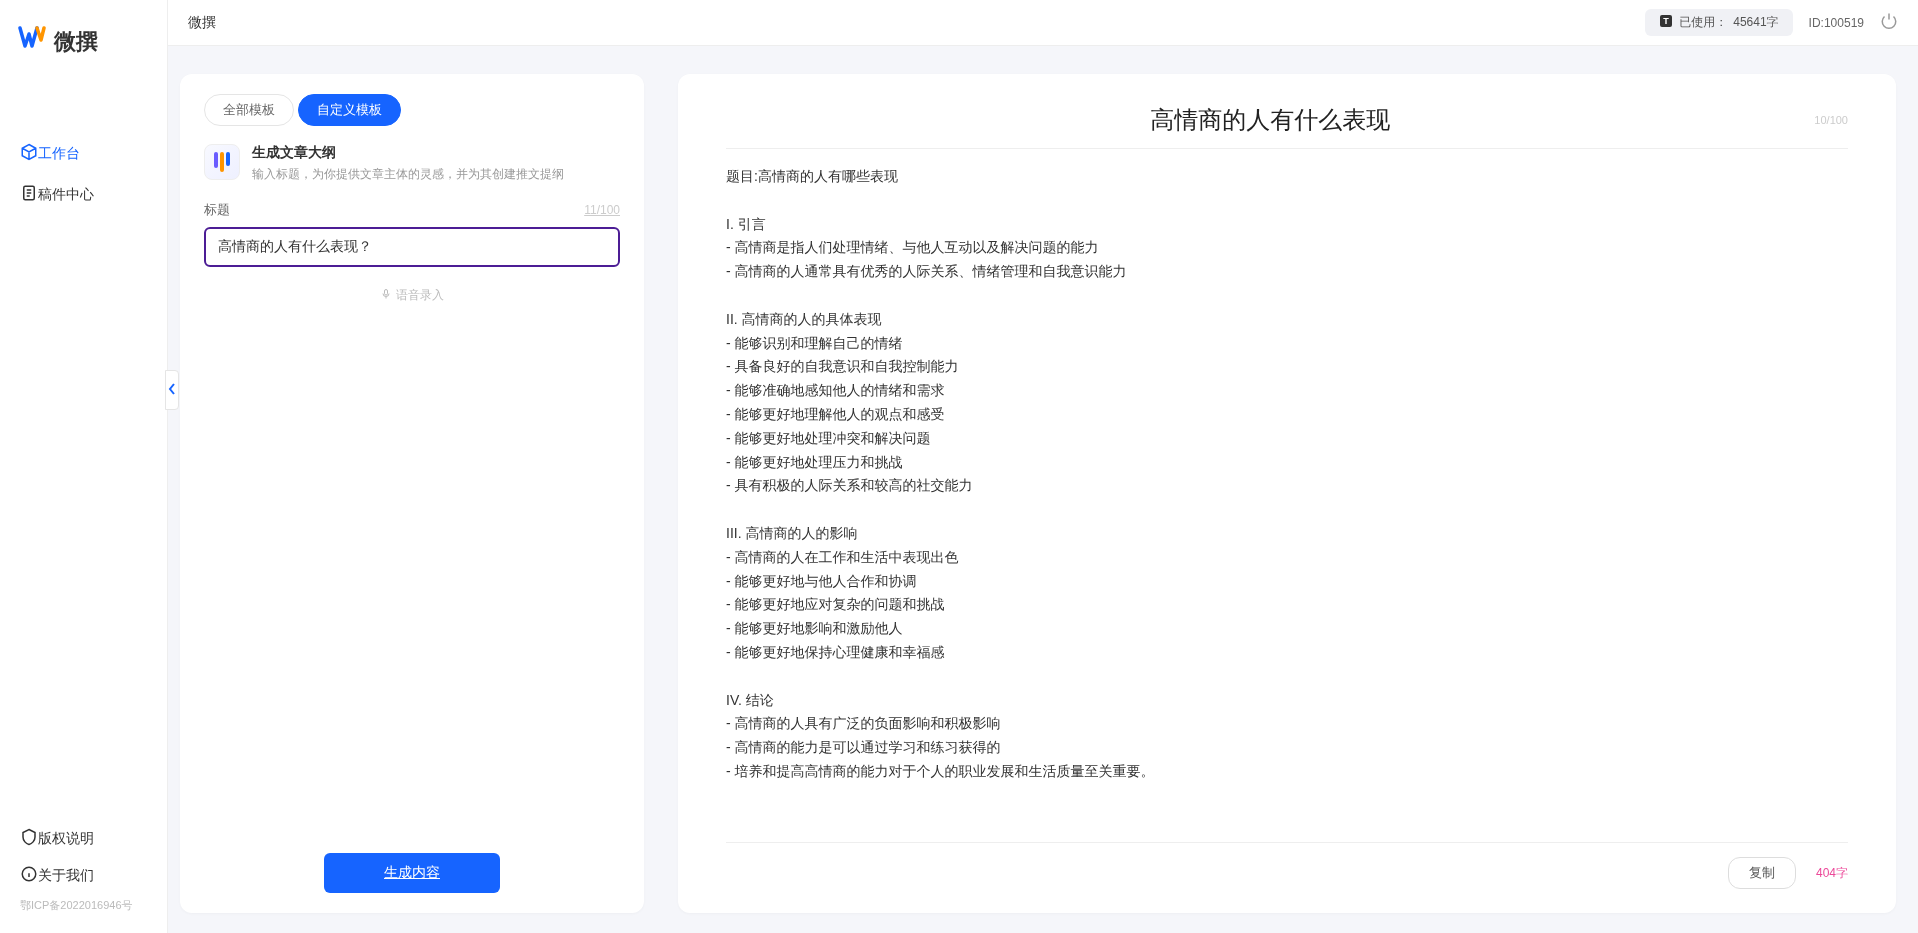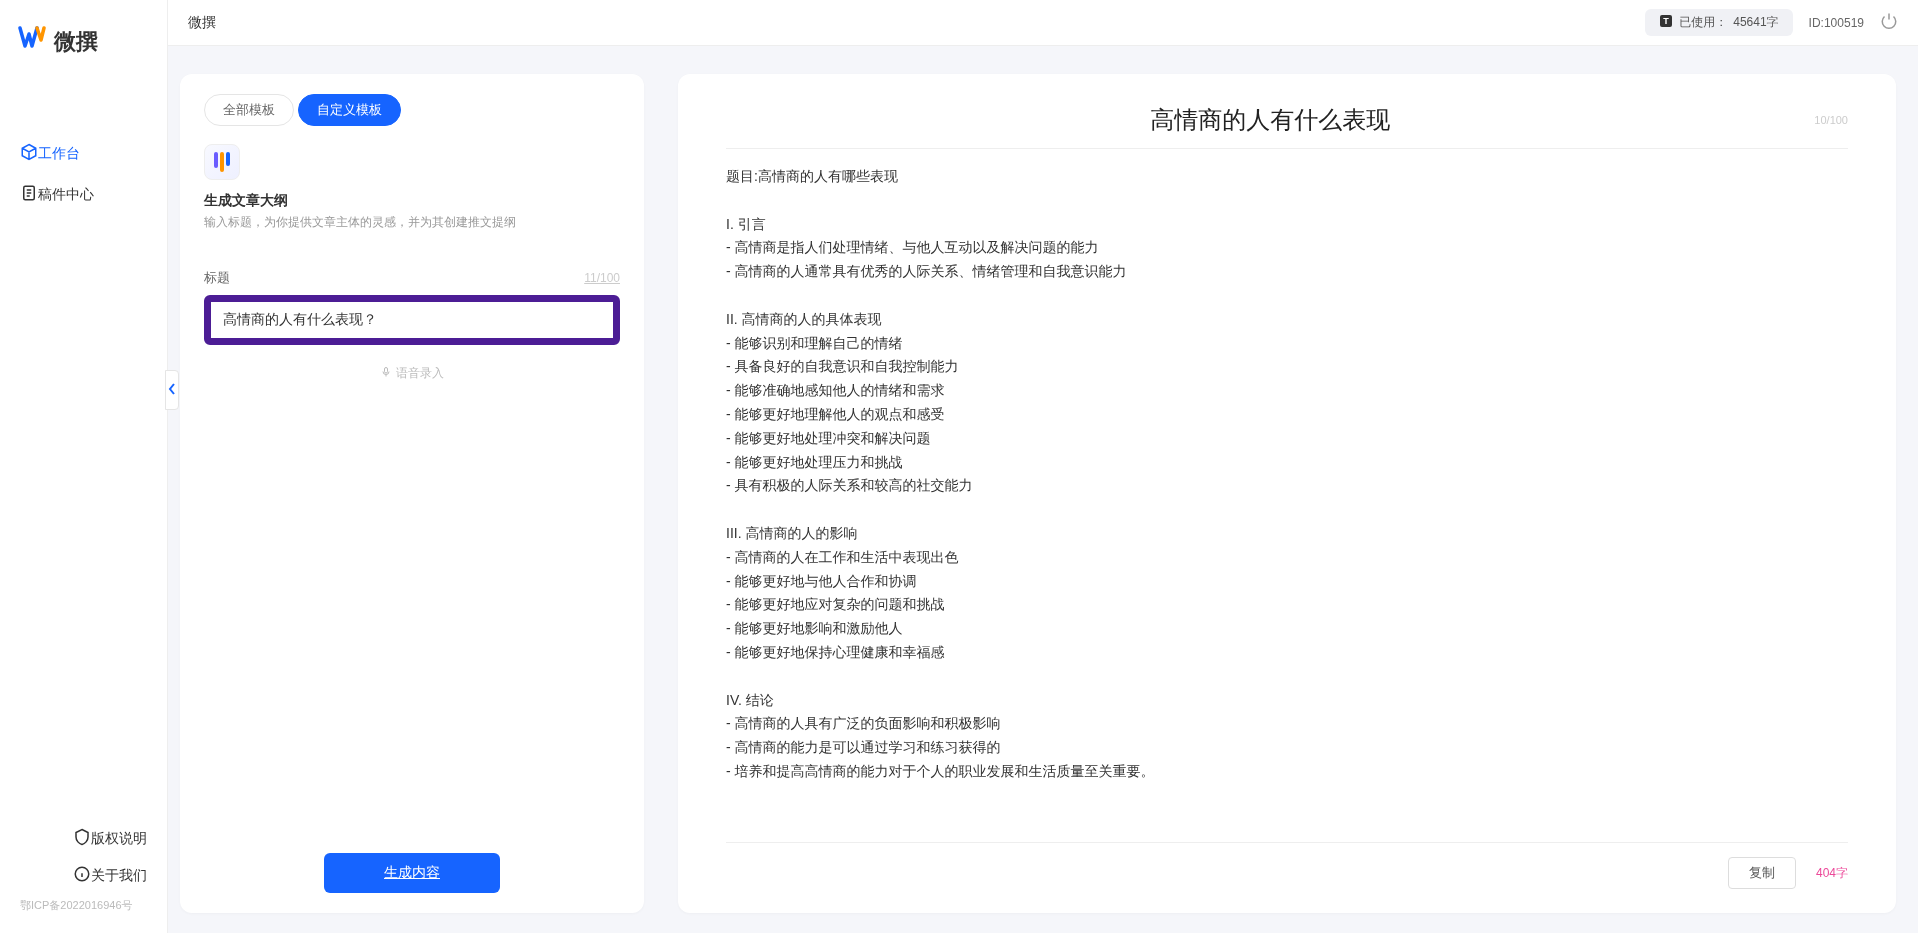--- a/index.html
+++ b/index.html
@@ -58,21 +58,20 @@
     .nav-item svg {
       width: 18px;
       height: 18px;
     }
     .nav-footer {
       padding-bottom: 12px;
     }
     .nav-footer .nav-item {
       color: #333;
       padding: 8px 20px;
-      justify-content: flex-end;
     }
     .icp {
       font-size: 11px;
       color: #bbb;
       padding: 4px 20px 8px;
     }
     .collapse-handle {
       position: absolute;
       right: -12px;
       top: 370px;
@@ -163,22 +162,21 @@
     }
     .tab.active {
       background: #1664ff;
       color: #fff;
       border-color: #1664ff;
     }
     .template-card {
       display: flex;
       gap: 12px;
       align-items: flex-start;
-      margin-bottom: 38px;
-      flex-direction: column;
+      margin-bottom: 18px;
     }
     .template-icon {
       width: 36px;
       height: 36px;
       border-radius: 8px;
       background: linear-gradient(135deg,#f8f9ff,#eef0ff);
       border: 1px solid #eee;
       display: flex;
       align-items: center;
       justify-content: center;
@@ -211,21 +209,21 @@
       margin-bottom: 8px;
     }
     .char-count {
       font-size: 12px;
       color: #ccc;
       text-decoration: underline;
     }
     .title-input {
       width: 100%;
       padding: 10px 12px;
-      border: 7px solid #4c1d95;
+      border: 2px solid #4c1d95;
       border-radius: 6px;
       font-size: 14px;
       color: #333;
       outline: none;
     }
     .voice-input {
       display: flex;
       align-items: center;
       justify-content: center;
       gap: 4px;
@@ -293,21 +291,21 @@
       align-items: center;
       gap: 20px;
       border-top: 1px solid #eee;
       padding-top: 14px;
       margin-top: 12px;
     }
     .copy-btn {
       border: 1px solid #ddd;
       background: #fff;
       padding: 6px 20px;
-      border-radius: 4px;
+      border-radius: 12px;
       font-size: 13px;
       cursor: pointer;
       color: #555;
     }
     .word-count {
       font-size: 12px;
       color: #ec4899;
     }
   </style>
 </head>

